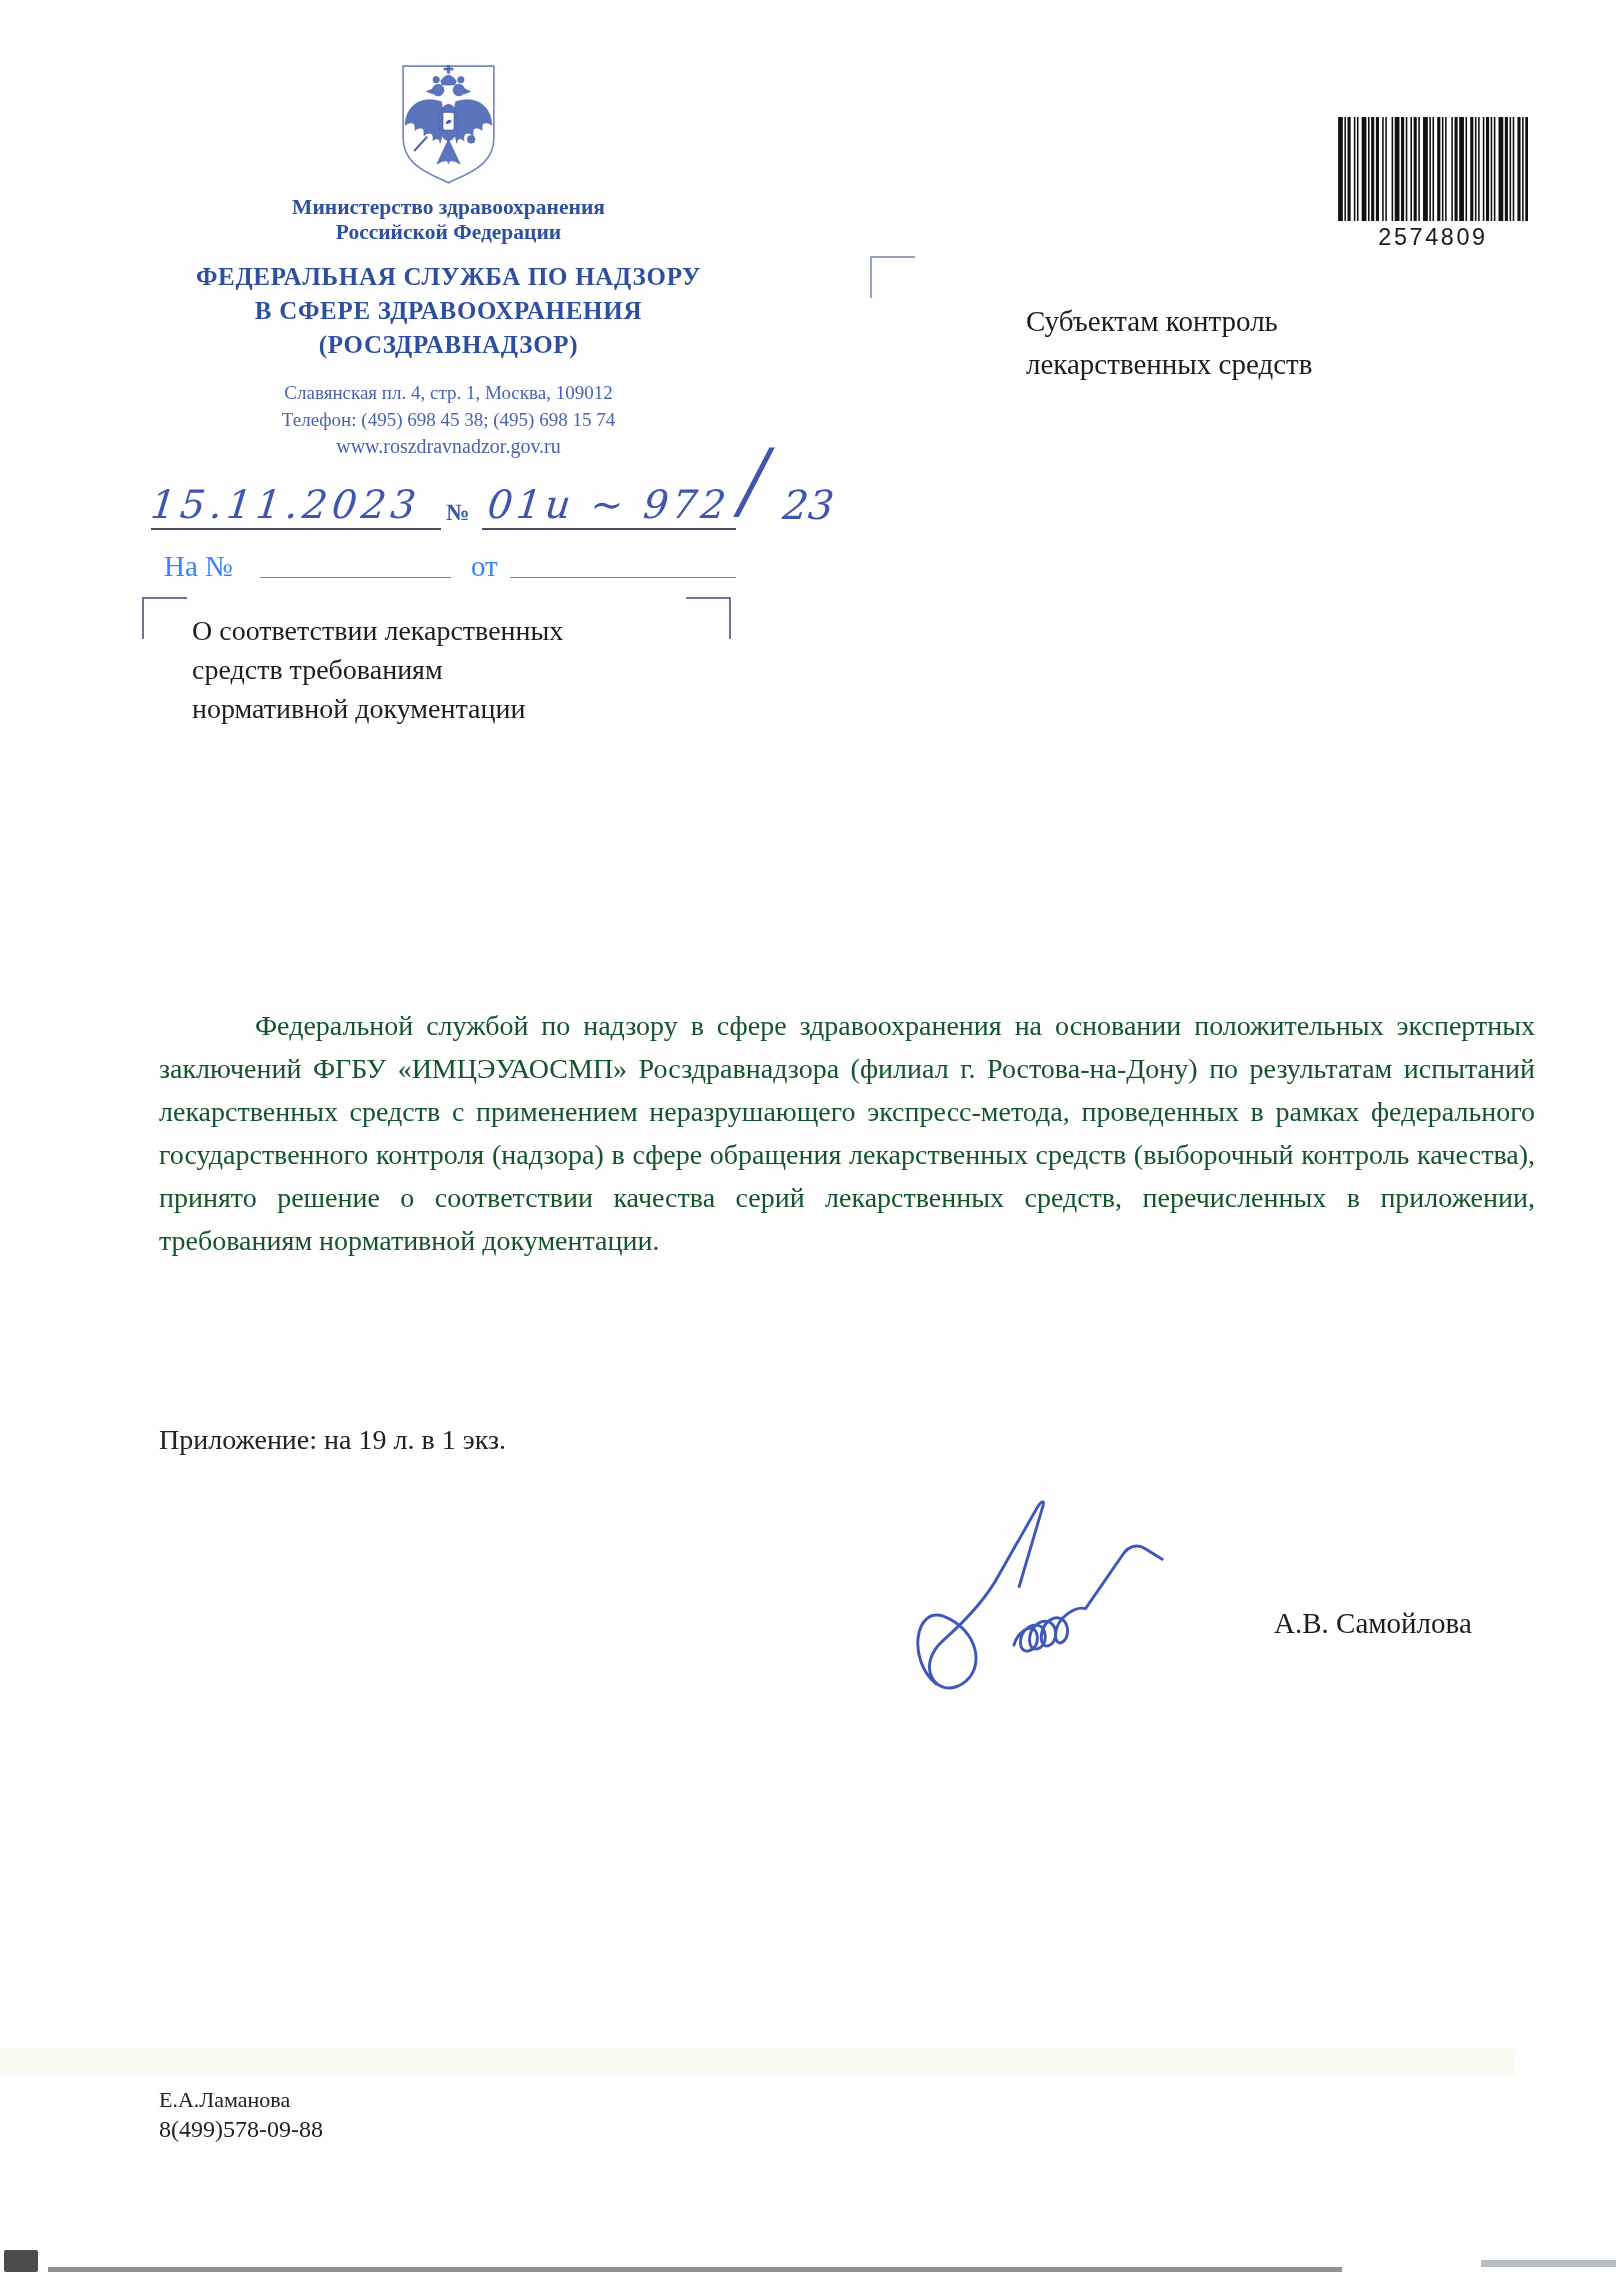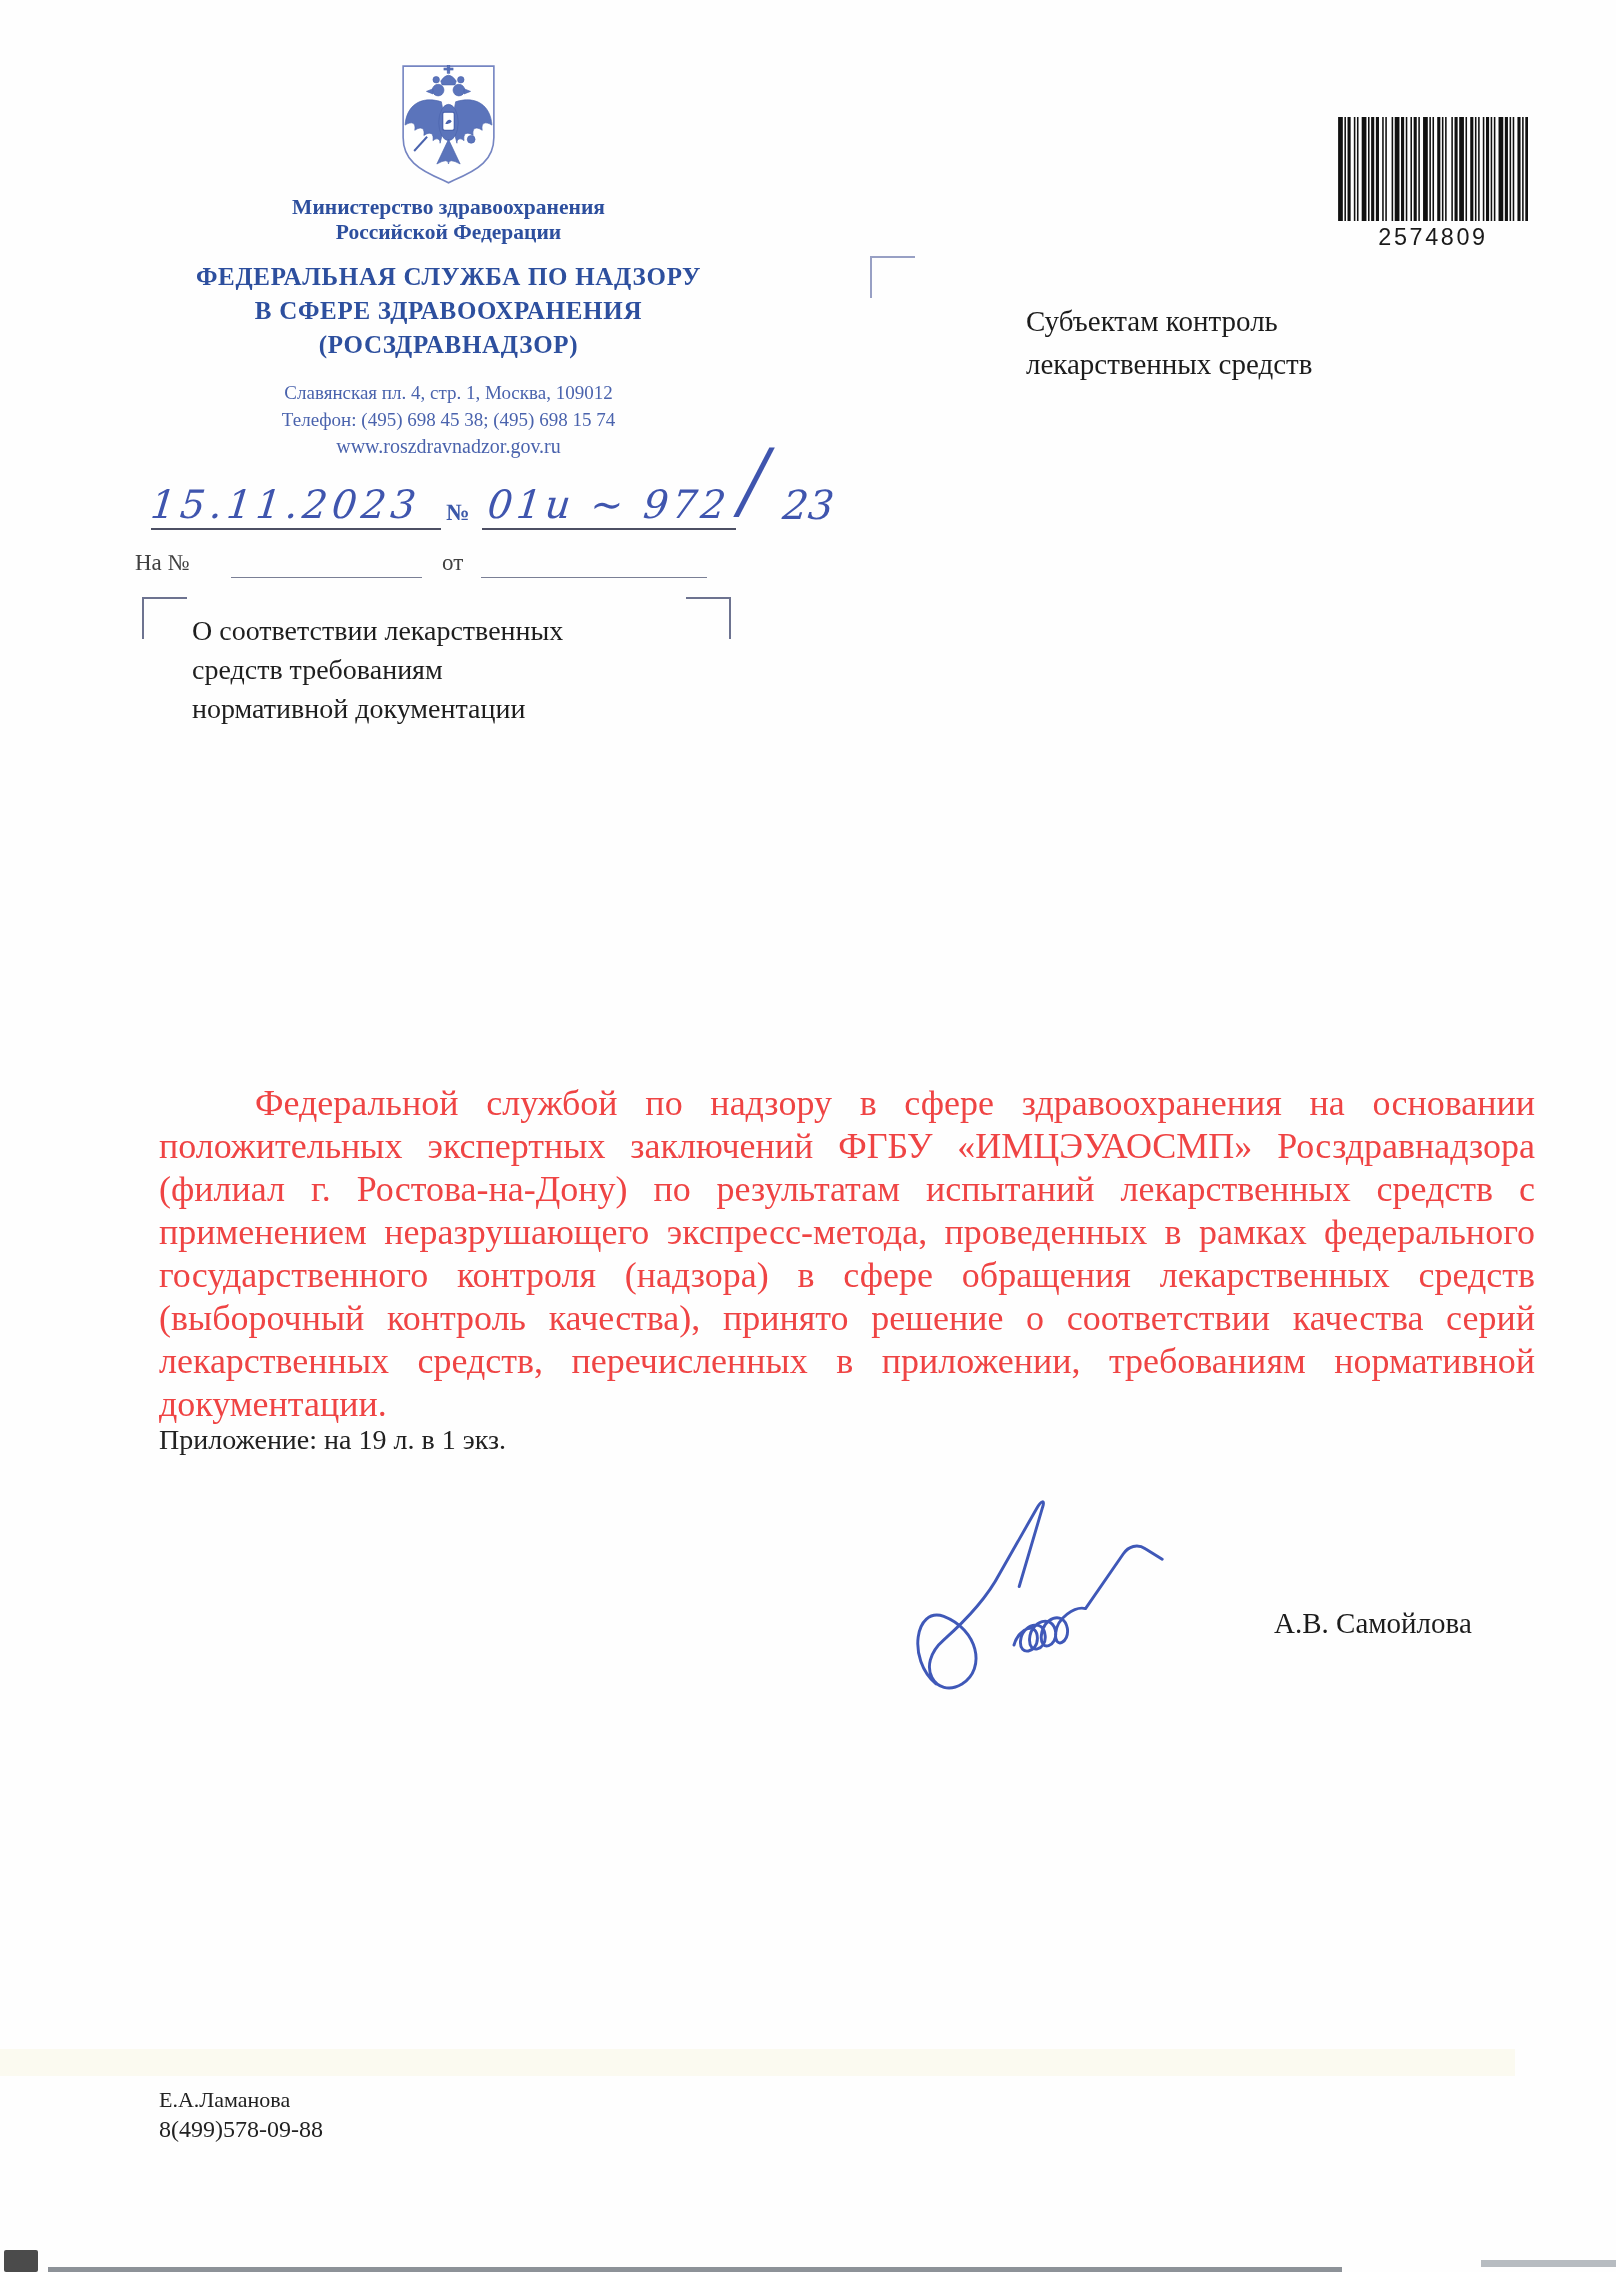--- a/index.html
+++ b/index.html
@@ -28,40 +28,40 @@
     transform:skewX(-6deg);display:inline-block;
   }
   .hw-date-box{position:absolute;left:151px;top:482px;width:290px;height:46px;border-bottom:2px solid #4c4f63;}
   .hw-date-box .hw{font-size:39px;letter-spacing:4.6px;}
   .no-sign{position:absolute;left:446px;top:499px;font-size:23.4px;color:#3c59a9;font-weight:bold;}
   .hw-num-box{position:absolute;left:482px;top:482px;width:254px;height:46px;border-bottom:2px solid #4c4f63;text-align:center;}
   .hw-num-box .hw{font-size:39px;letter-spacing:3.9px;}
   .hw-slash{position:absolute;left:738px;top:429px;font-size:104px;line-height:104px;color:#3f55ae;font-style:italic;}
   .hw-suffix{position:absolute;left:783px;top:482px;font-size:40px;color:#3f55ae;}
   
-  .reply-row{position:absolute;left:135px;top:550px;width:598px;height:32.5px;color:#404040;font-size:23px;}
+  .reply-row{position:absolute;left:164px;top:550px;width:598px;height:32.5px;color:#3b82f6;font-size:29px;}
   .reply-label{position:absolute;left:0;top:0;}
   .reply-line1{position:absolute;left:96px;top:27px;width:191px;border-top:1.3px solid #7a7f95;}
   .reply-from{position:absolute;left:307px;top:0;}
   .reply-line2{position:absolute;left:346px;top:27px;width:226px;border-top:1.3px solid #7a7f95;}
   
   .barcode-wrap{position:absolute;left:1338px;top:117px;width:190px;text-align:center;}
   .barcode-num{font-family:"Liberation Sans","DejaVu Sans",sans-serif;font-size:23.4px;color:#1a1a1a;letter-spacing:2.6px;margin-top:1.3px;}
   
   .corner{position:absolute;width:43px;height:40px;}
   .corner.tl{border-top:2px solid #98a0c4;border-left:2px solid #98a0c4;}
   .corner-subj-l{border-top:2px solid #6d7390;border-left:2px solid #6d7390;}
   .corner-subj-r{border-top:2px solid #6d7390;border-right:2px solid #6d7390;}
   .recipient{position:absolute;left:1026px;top:300px;font-size:29px;line-height:43px;color:#1c1c1c;}
   
   .subject{position:absolute;left:192px;top:611px;font-size:28px;line-height:39px;color:#1e1e1e;}
   
   .body-par{
-    position:absolute;left:159px;top:1082px;width:1376px;
-    font-size:36px;line-height:43px;color:#ef4444;
+    position:absolute;left:159px;top:1004px;width:1376px;
+    font-size:28px;line-height:43px;color:#14532d;
     text-align:justify;text-indent:96px;
   }
   .attachment{position:absolute;left:159px;top:1424px;font-size:28px;color:#212121;}
   
   .sig-svg{position:absolute;left:910px;top:1489px;}
   .sig-name{position:absolute;left:1274px;top:1607px;width:260px;text-align:left;font-size:29px;color:#1c1c1c;}
   
   .footer{position:absolute;left:159px;top:2085px;color:#222;}
   .footer .exec{font-size:22px;line-height:29px;}
   .footer .phone{font-size:24px;line-height:30px;}

